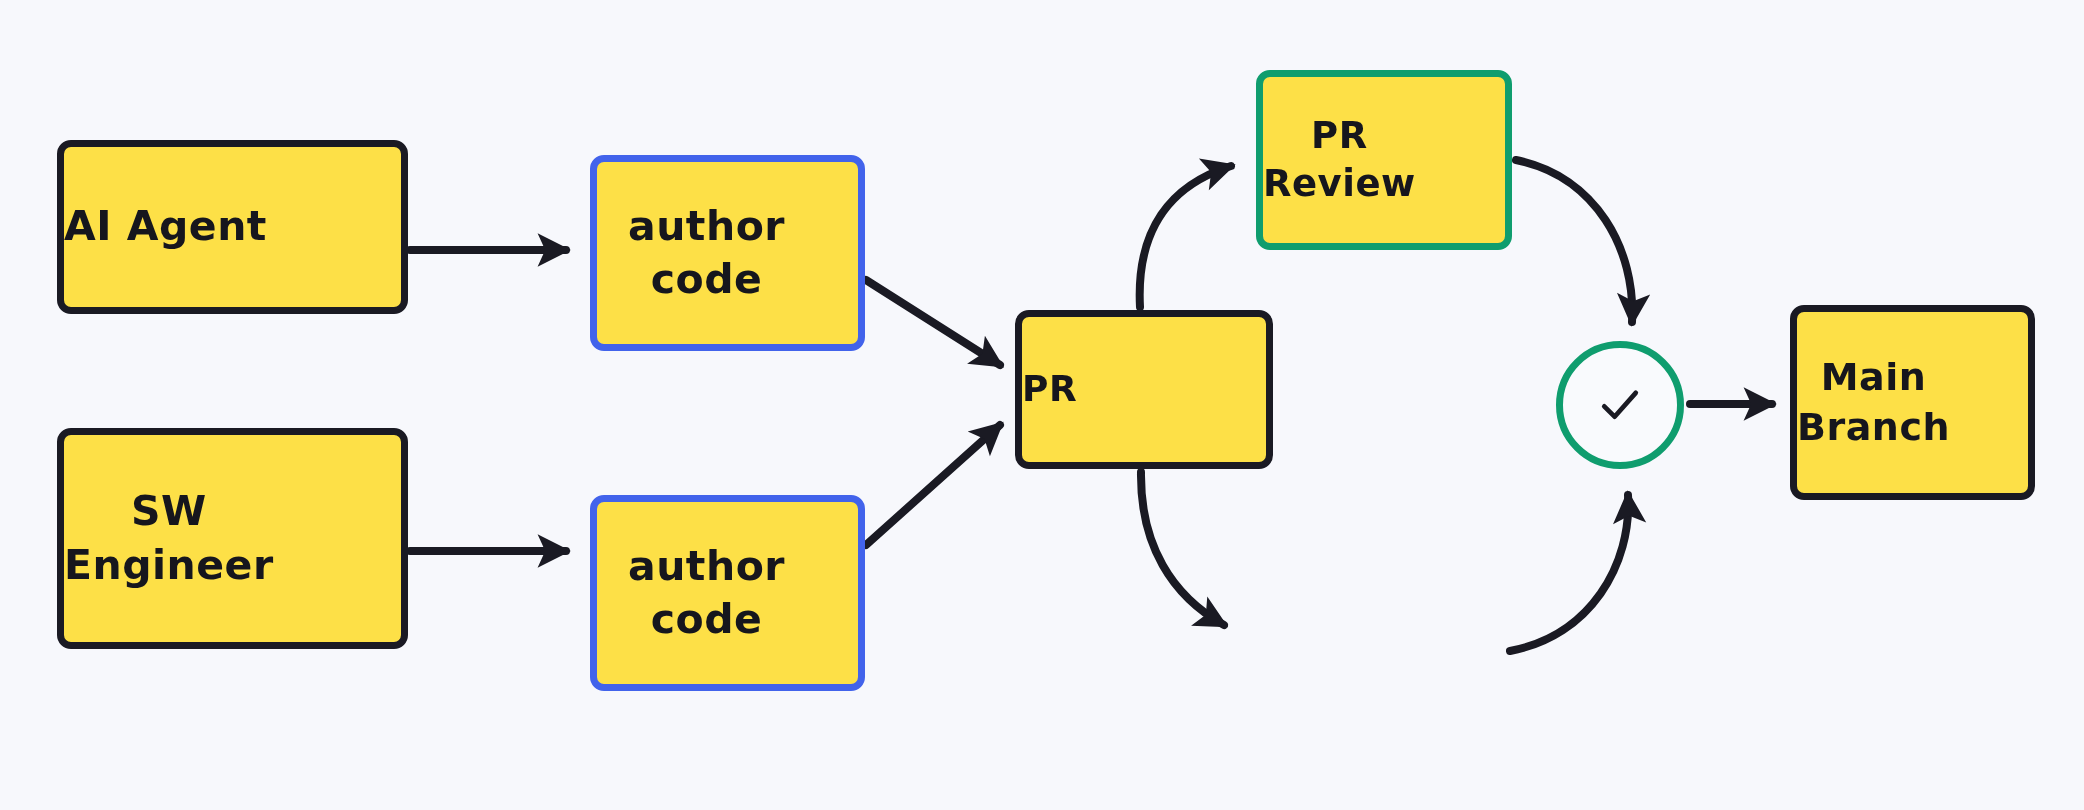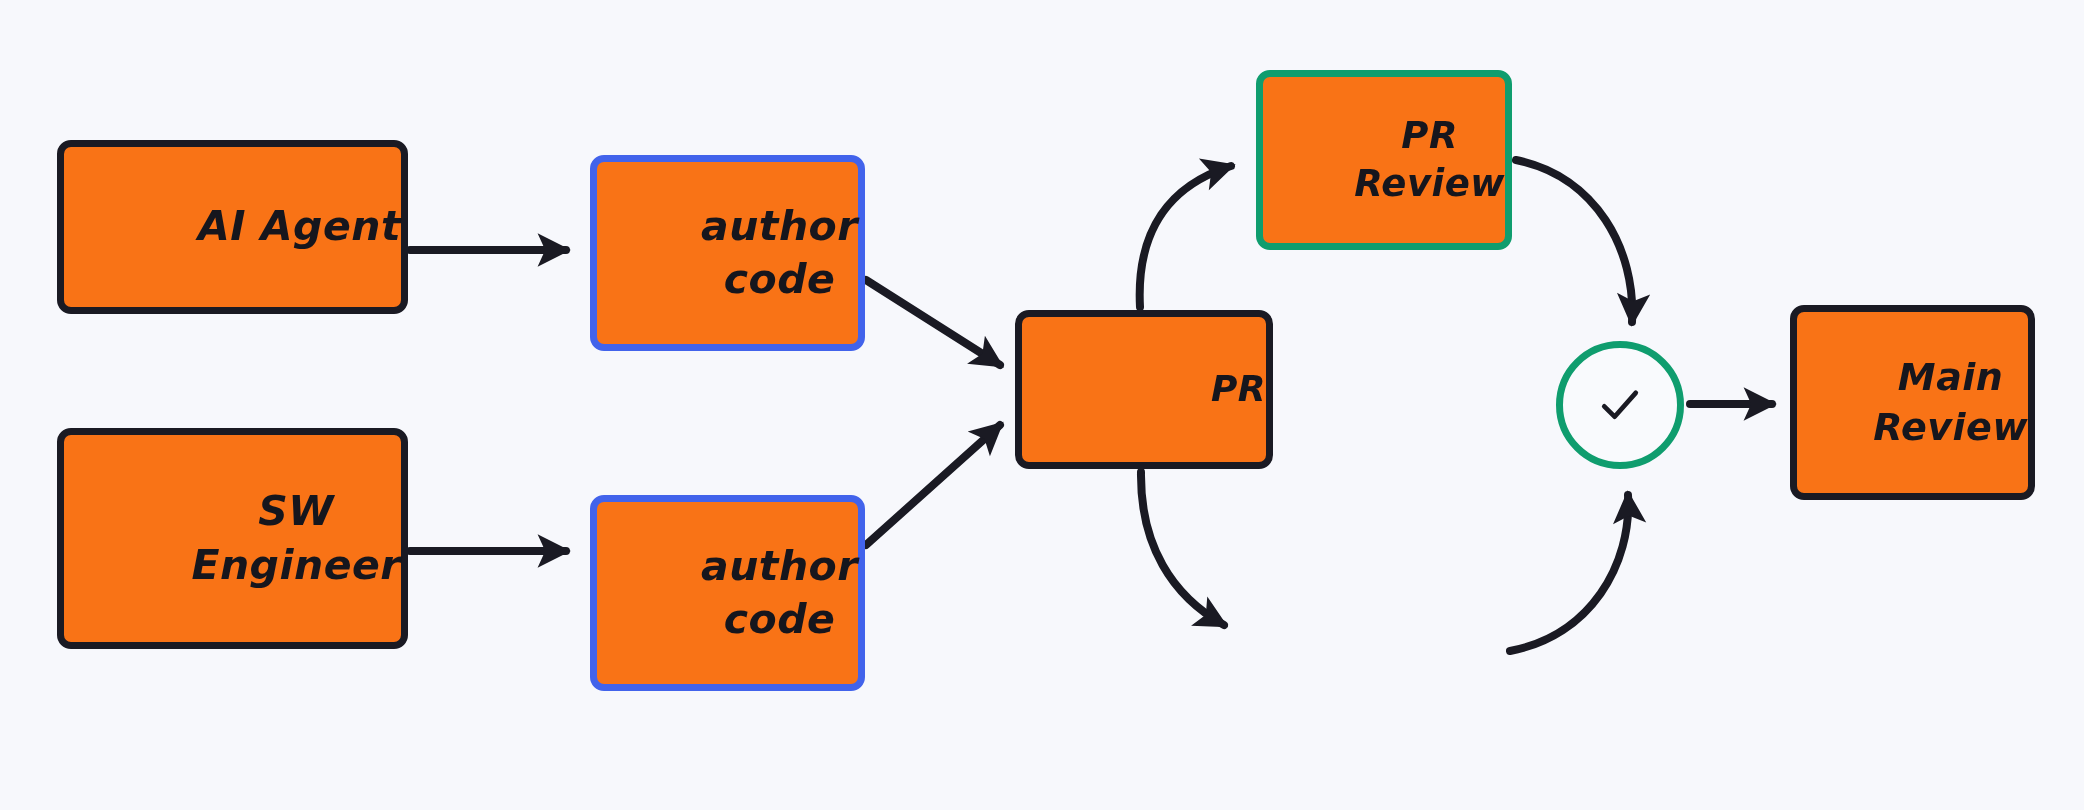--- a/index.html
+++ b/index.html
@@ -25,34 +25,33 @@
     top: 0;
     width: 2084px;
     height: 810px;
     pointer-events: none;
   }
   .node {
     position: absolute;
     box-sizing: border-box;
     display: flex;
     align-items: center;
-    justify-content: flex-end;
+    justify-content: flex-start;
     text-align: center;
-    background: #f97316;
+    background: #fde047;
     border-radius: 14px;
     line-height: 1.30;
     letter-spacing: 0.5px;
     white-space: pre-line;
     font-family: "DejaVu Sans", sans-serif;
     font-weight: 700;
     color: #16161d;
-    font-style: italic;
   }
   .node.dark   { border: 7px solid #1a1a23; }
-  .node.blue   { border: 7px solid #4263eb; }
+  .node.blue   { border: 7px solid #4263eb; padding-left: 31px; }
   .node.green  { border: 7px solid #0f9d6e; }
 
   .gate {
     position: absolute;
     box-sizing: border-box;
     border-radius: 50%;
     border: 7px solid #0f9d6e;
     background: #f9fafd;
     display: flex;
     align-items: center;
@@ -102,21 +101,21 @@
   </div>
   <div class="node dark" style="left: 1015px; top: 310px; width: 258px; height: 159px; font-size: 36px;">
     <span>PR</span>
   </div>
   <div class="node green" style="left: 1256px; top: 70px; width: 256px; height: 180px; font-size: 37px;">
     <span>PR
 Review</span>
   </div>
   <div class="node dark" style="left: 1790px; top: 305px; width: 245px; height: 195px; font-size: 38px;">
     <span>Main
-Review</span>
+Branch</span>
   </div>
 
   <div class="gate" id="gate" style="left: 1556px; top: 341px; width: 128px; height: 128px;">
     <span>
       <svg width="54" height="54" viewBox="0 0 24 24" fill="none" stroke="#1a1a23" stroke-width="2.1" stroke-linecap="round" stroke-linejoin="round">
         <path d="M5 12.6 L9.6 17.2 L19 6.6"></path>
       </svg>
     </span>
   </div>
 

